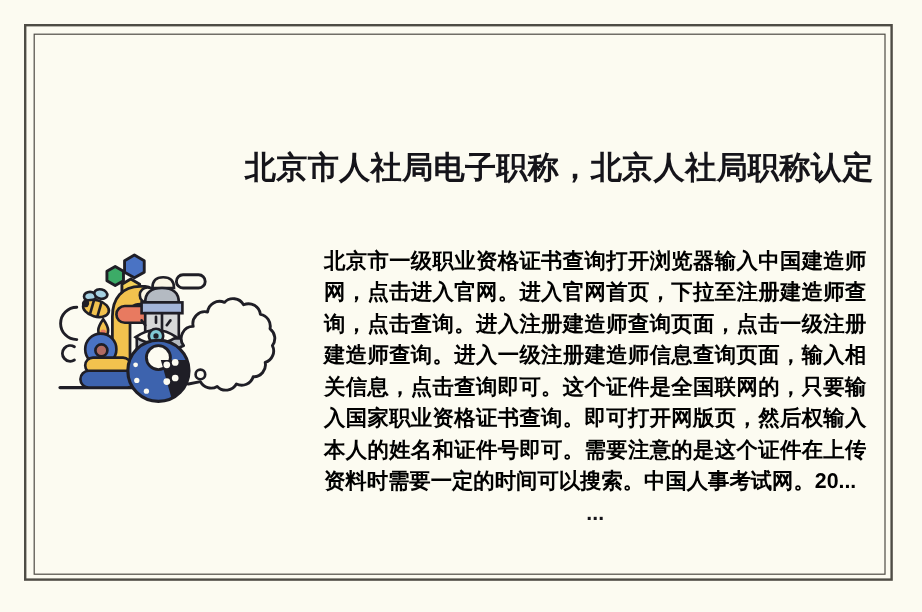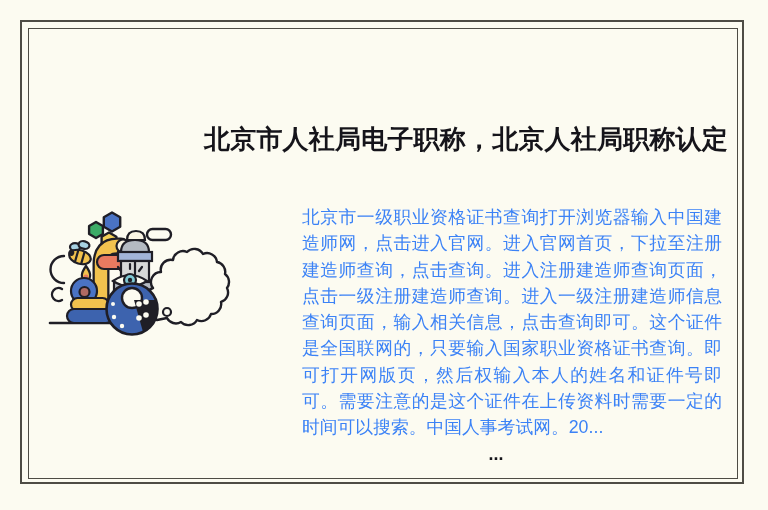--- a/index.html
+++ b/index.html
@@ -31,26 +31,25 @@
   }
   .illustration {
     position: absolute; left: 48px; top: 192px;
     width: 185px; height: 152px;
     overflow: visible;
   }
   .text-col {
     position: absolute; left: 270px; top: 204px; width: 452px;
   }
   .body-text {
-    font-size: 17.8px; font-weight: 400;
+    font-size: 17.8px; font-weight: 700;
     line-height: 26.3px;
     text-align: justify;
-    color: #3b82f6;
+    color: #000000;
     word-break: break-all;
-    margin-left: 32px;
   }
   .truncation {
     font-size: 17.8px; font-weight: 700;
     line-height: 26.3px;
     text-align: center;
     color: #15141a;
   }
 </style>
 </head>
 <body>

